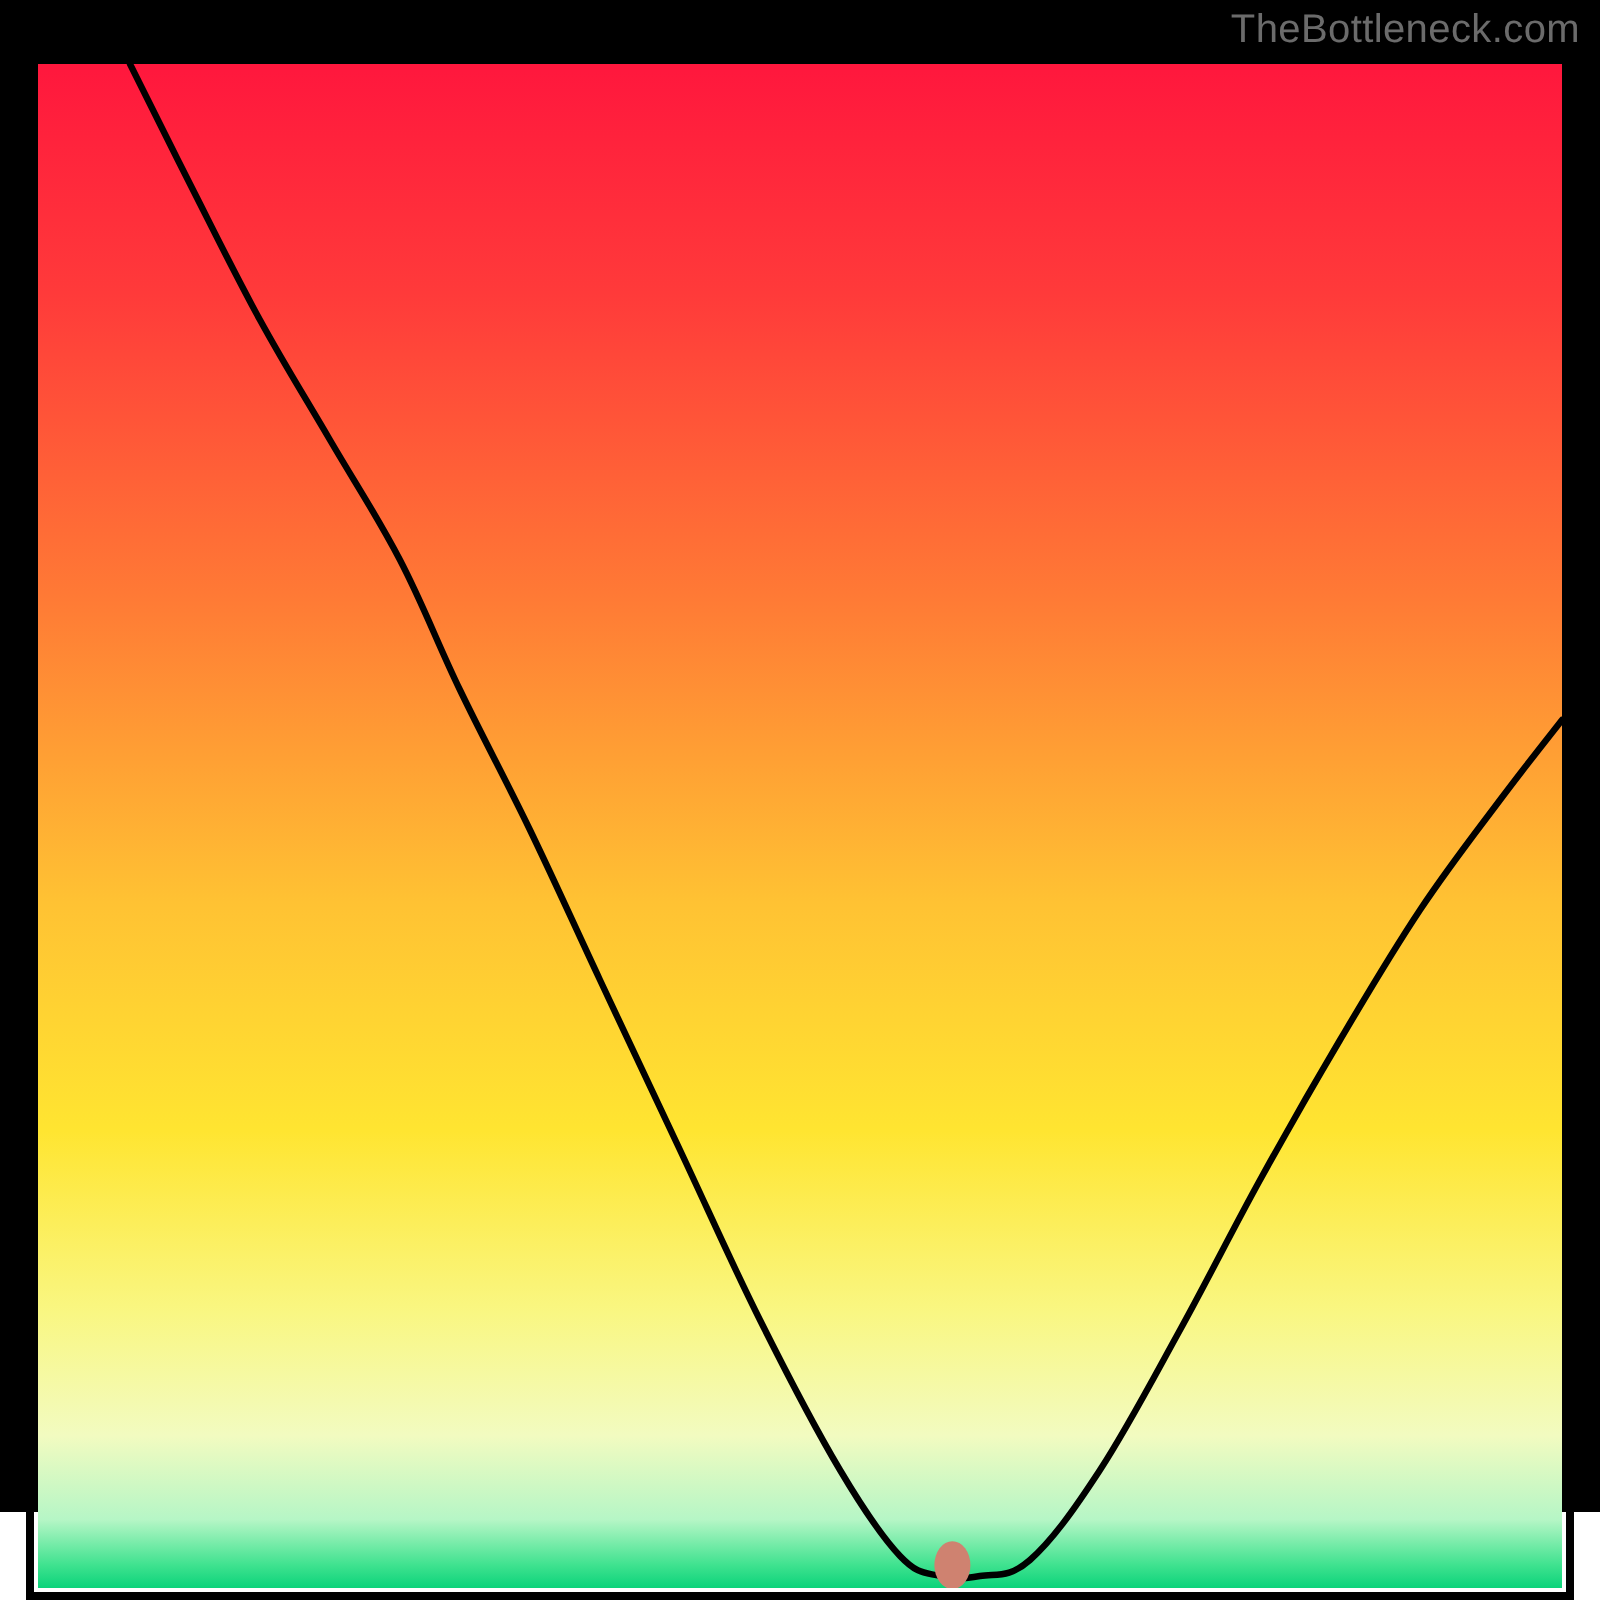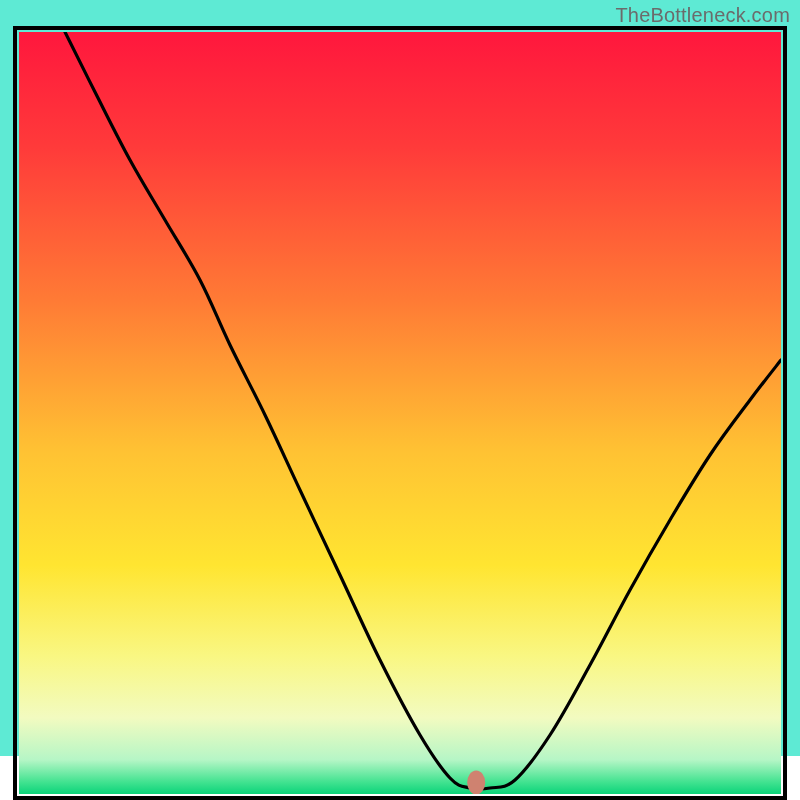--- a/index.html
+++ b/index.html
@@ -8,21 +8,21 @@
     width: 800px;
     height: 800px;
     overflow: hidden;
     background: #fff;
     font-family: Arial, Helvetica, sans-serif;
   }
   .container {
     position: relative;
     width: 800px;
     height: 756px;
-    background: #5eead4;
+    background: #000000;
   }
   .watermark {
     position: absolute;
     top: 4px;
     right: 10px;
     color: #6b6b6b;
     font-size: 20px;
     font-weight: 500;
     letter-spacing: 0.2px;
     z-index: 5;

